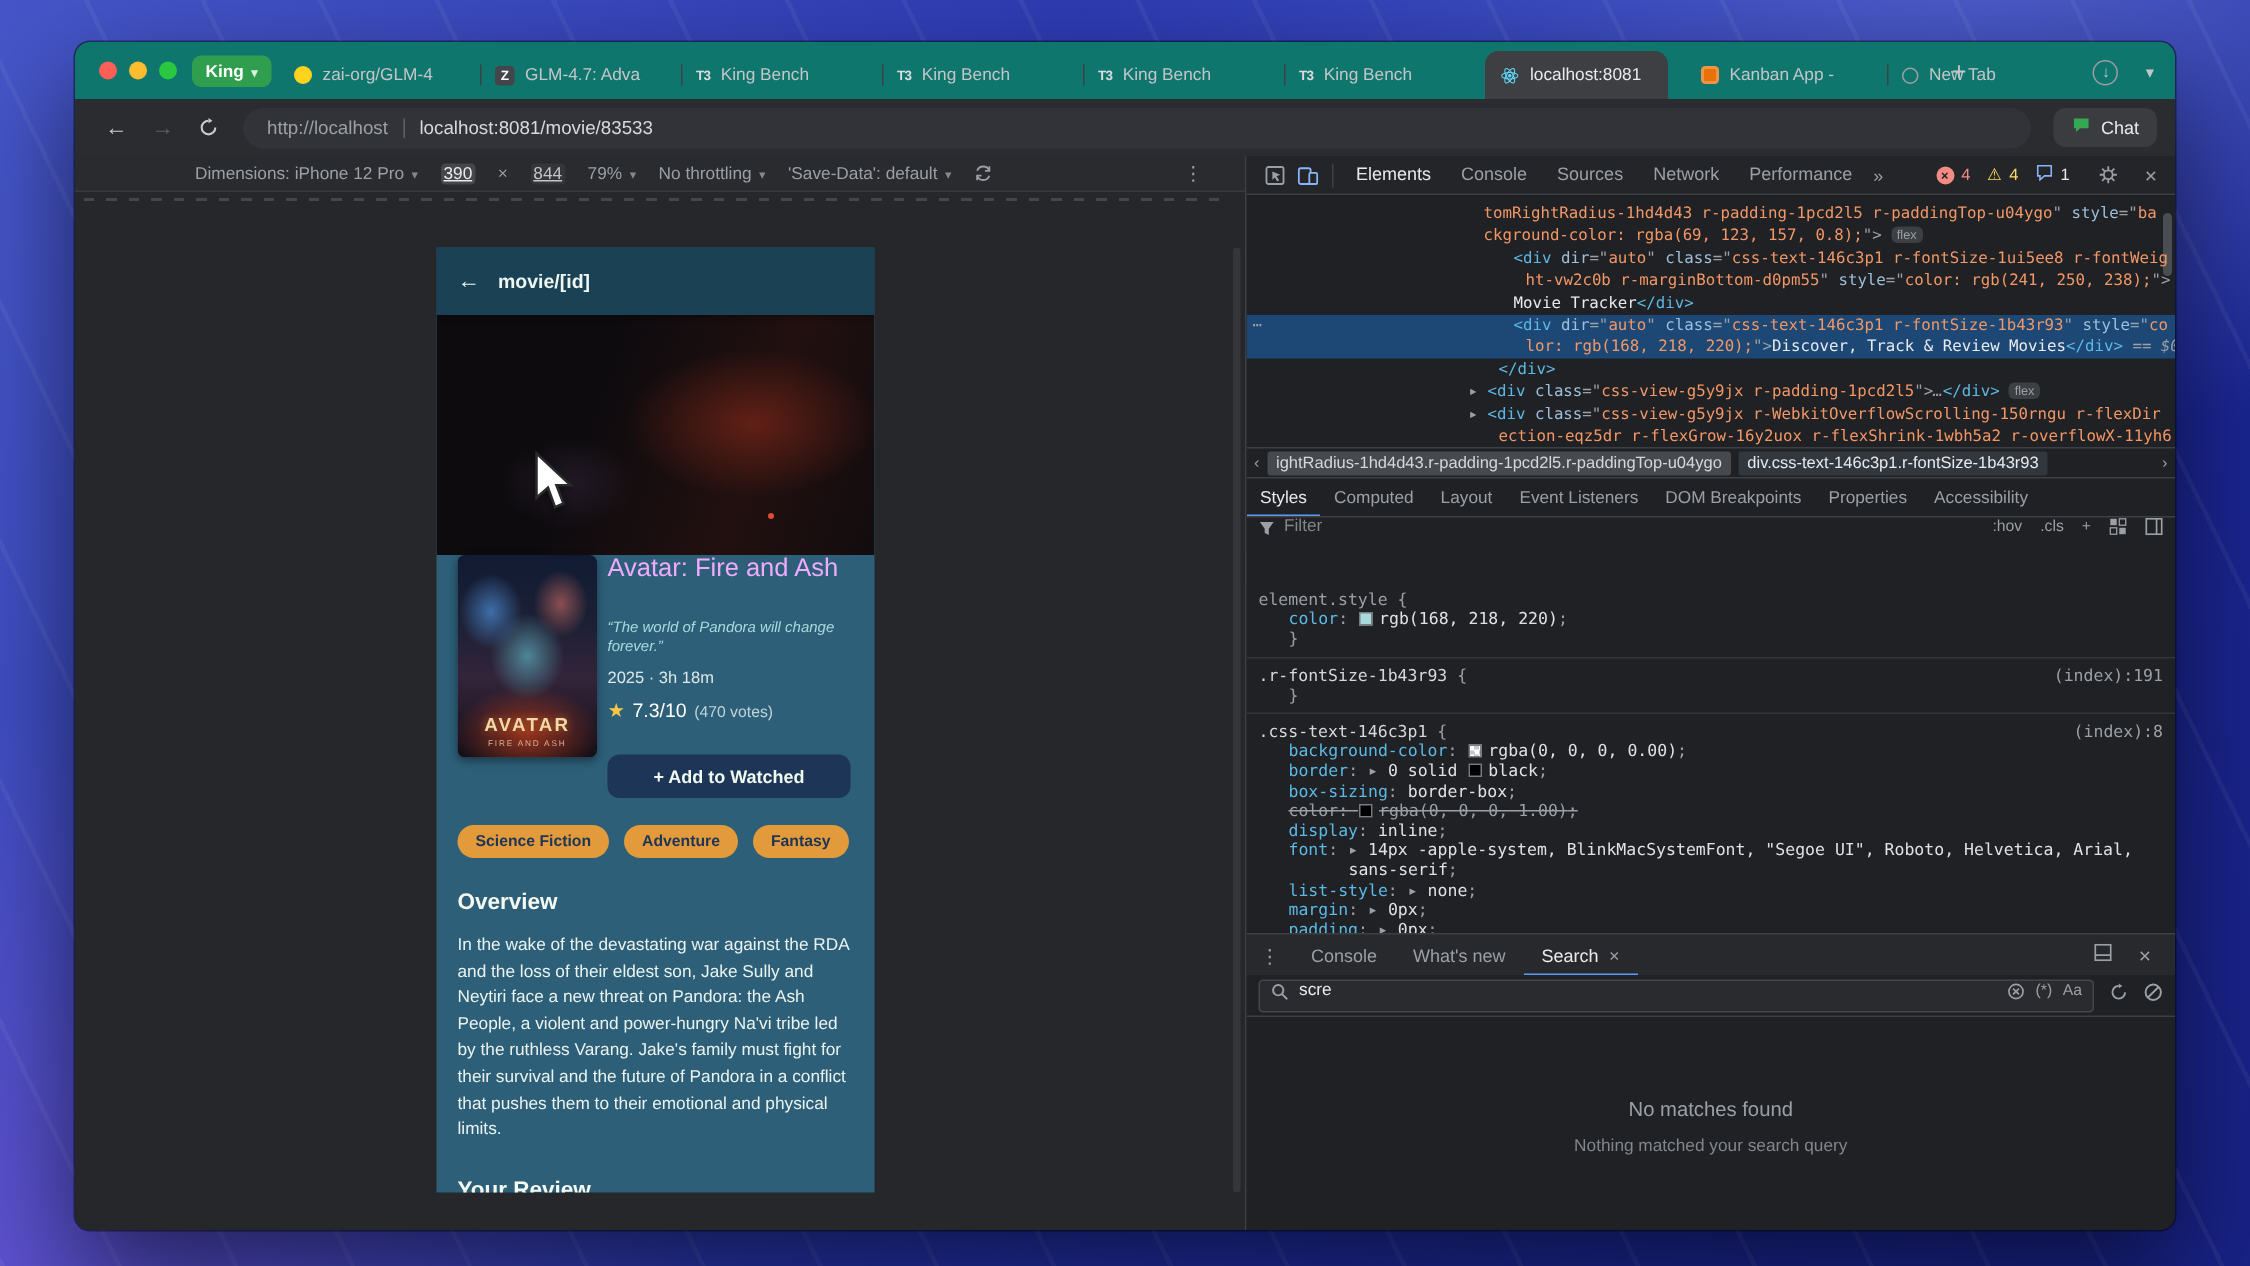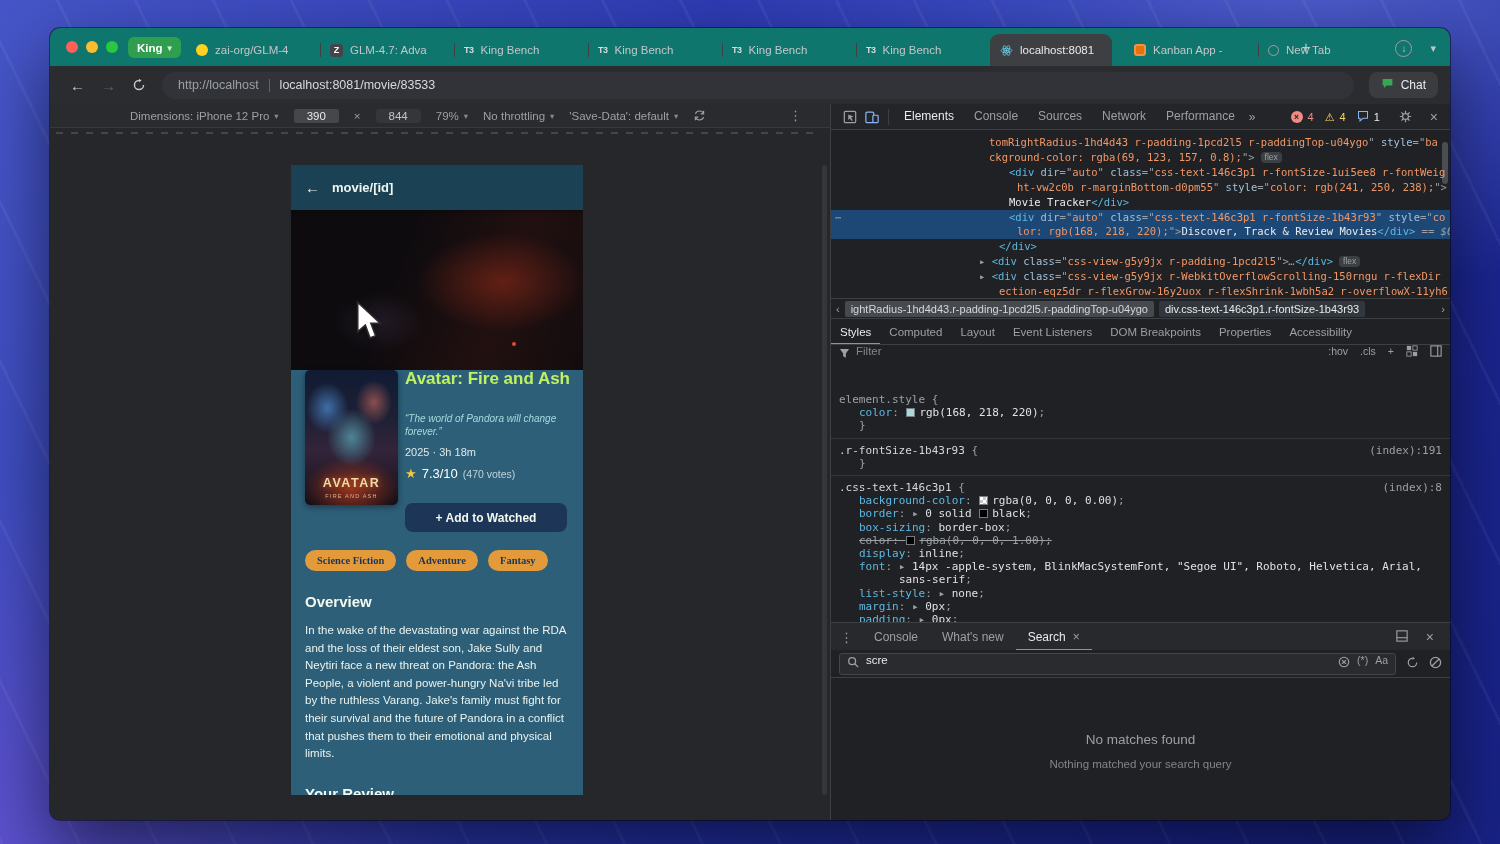--- a/index.html
+++ b/index.html
@@ -58,21 +58,21 @@
   .content{position:absolute;top:76px;bottom:0;left:0;right:0;display:flex;}
   .left-pane{position:relative;width:780px;background:#25272a;overflow:hidden;}
   .devtools{position:relative;width:620px;background:#202124;border-left:1px solid #3c4043;box-sizing:border-box;overflow:hidden;
     font-family:"Liberation Sans",sans-serif;}
 
   
   .device-toolbar{position:absolute;top:0;left:0;right:0;height:24px;background:#2a2b2e;border-bottom:1px solid #38393c;
     display:flex;align-items:center;gap:15px;padding-left:80px;font-size:11.5px;color:#9aa0a6;box-sizing:border-box;}
   .dtb-item{display:flex;align-items:center;gap:5px;white-space:nowrap;}
   .caret{font-size:8.5px;color:#85898d;}
-  .num-box{background:#45474b;color:#e8eaed;padding:1px 13px;border-radius:3px;}
+  .num-box{background:#45474b;color:#e8eaed;padding:1px 2px;border-radius:3px;text-decoration:underline;}
   .num-box.dim{background:#35363a;color:#c3c6c9;}
   .dtb-kebab{position:absolute;right:28px;color:#9aa0a6;font-size:13px;}
   .mq-ruler{position:absolute;left:6px;right:12px;top:28px;height:2px;
     background:repeating-linear-gradient(90deg,#43464b 0 7px, transparent 7px 15px);}
   .pane-scroll{position:absolute;right:3px;top:61px;width:5px;height:630px;background:rgba(255,255,255,0.07);border-radius:3px;}
 
   
   .viewport{position:absolute;left:241px;top:61px;width:292px;height:630px;background:#2d5f79;overflow:hidden;}
   .vp-header{position:absolute;top:0;left:0;right:0;height:45px;background:#1a4154;display:flex;align-items:center;
     box-shadow:0 1px 4px rgba(0,0,0,0.35);z-index:3;}
@@ -89,30 +89,30 @@
     background:
       radial-gradient(30px 36px at 24% 28%, #3f6ea8 0%, rgba(63,110,168,0) 70%),
       radial-gradient(26px 32px at 74% 24%, #8a4e50 0%, rgba(138,78,80,0) 70%),
       radial-gradient(34px 40px at 50% 50%, #4e8597 0%, rgba(78,133,151,0) 72%),
       radial-gradient(64px 42px at 50% 88%, #96331f 0%, rgba(150,51,31,0) 75%),
       linear-gradient(180deg,#101b33 0%,#1d2035 35%,#33243a 60%,#140e16 100%);
     box-shadow:0 2px 6px rgba(0,0,0,0.4);}
   .poster-title{position:absolute;bottom:15px;left:0;right:0;text-align:center;color:#f0d9a8;
     font-size:12.5px;font-weight:bold;letter-spacing:1.5px;text-shadow:0 0 6px rgba(220,120,40,0.7);}
   .poster-sub{position:absolute;bottom:6px;left:0;right:0;text-align:center;color:#d8b286;font-size:5.5px;letter-spacing:1.2px;}
-  .m-title{position:absolute;left:114px;top:204px;width:170px;color:#bef264;font-size:17px;line-height:20.5px;font-weight:bold;}
+  .m-title{position:absolute;left:114px;top:204px;width:170px;color:#f0abfc;font-size:17px;line-height:20.5px;font-weight:normal;}
   .m-tagline{position:absolute;left:114px;top:248px;width:168px;color:#a8dadc;font-size:10px;line-height:12.5px;font-style:italic;}
   .m-meta{position:absolute;left:114px;top:281px;color:#dde9e7;font-size:11px;}
   .m-rating{position:absolute;left:114px;top:301px;display:flex;align-items:baseline;gap:5px;}
   .m-star{color:#f3c64a;font-size:13px;}
   .m-score{color:#ffffff;font-size:13px;font-weight:normal;}
   .m-votes{color:#bfd4d9;font-size:10.5px;}
   .add-btn{position:absolute;left:114px;top:338px;width:162px;height:29px;background:#1d3557;border-radius:8px;
     display:flex;align-items:center;justify-content:center;color:#f1faee;font-size:12px;font-weight:600;}
-  .chips{position:absolute;left:14px;top:385px;display:flex;gap:10px;font-family:Liberation Serif, serif;}
+  .chips{position:absolute;left:14px;top:385px;display:flex;gap:10px;}
   .chip{background:#e39a3b;color:#1d3557;font-size:10.5px;font-weight:bold;border-radius:13px;padding:5px 12px;white-space:nowrap;}
   .ov-h{position:absolute;left:14px;top:428px;color:#f4faf1;font-size:15px;font-weight:bold;}
   .ov-p{position:absolute;left:14px;top:457px;width:264px;color:#eaf3ee;font-size:11.5px;line-height:17.6px;}
   .review-h{position:absolute;left:14px;top:620px;color:#f4faf1;font-size:15px;font-weight:bold;}
 
   
   .dt-toolbar{position:absolute;top:0;left:0;right:0;height:26px;background:#242528;border-bottom:1px solid #3c4043;
     display:flex;align-items:center;padding:0 8px;box-sizing:border-box;}
   .dt-ibtn{display:flex;align-items:center;justify-content:center;width:22px;height:22px;}
   .dt-sep{width:1px;height:16px;background:#3c4043;margin:0 5px;}

